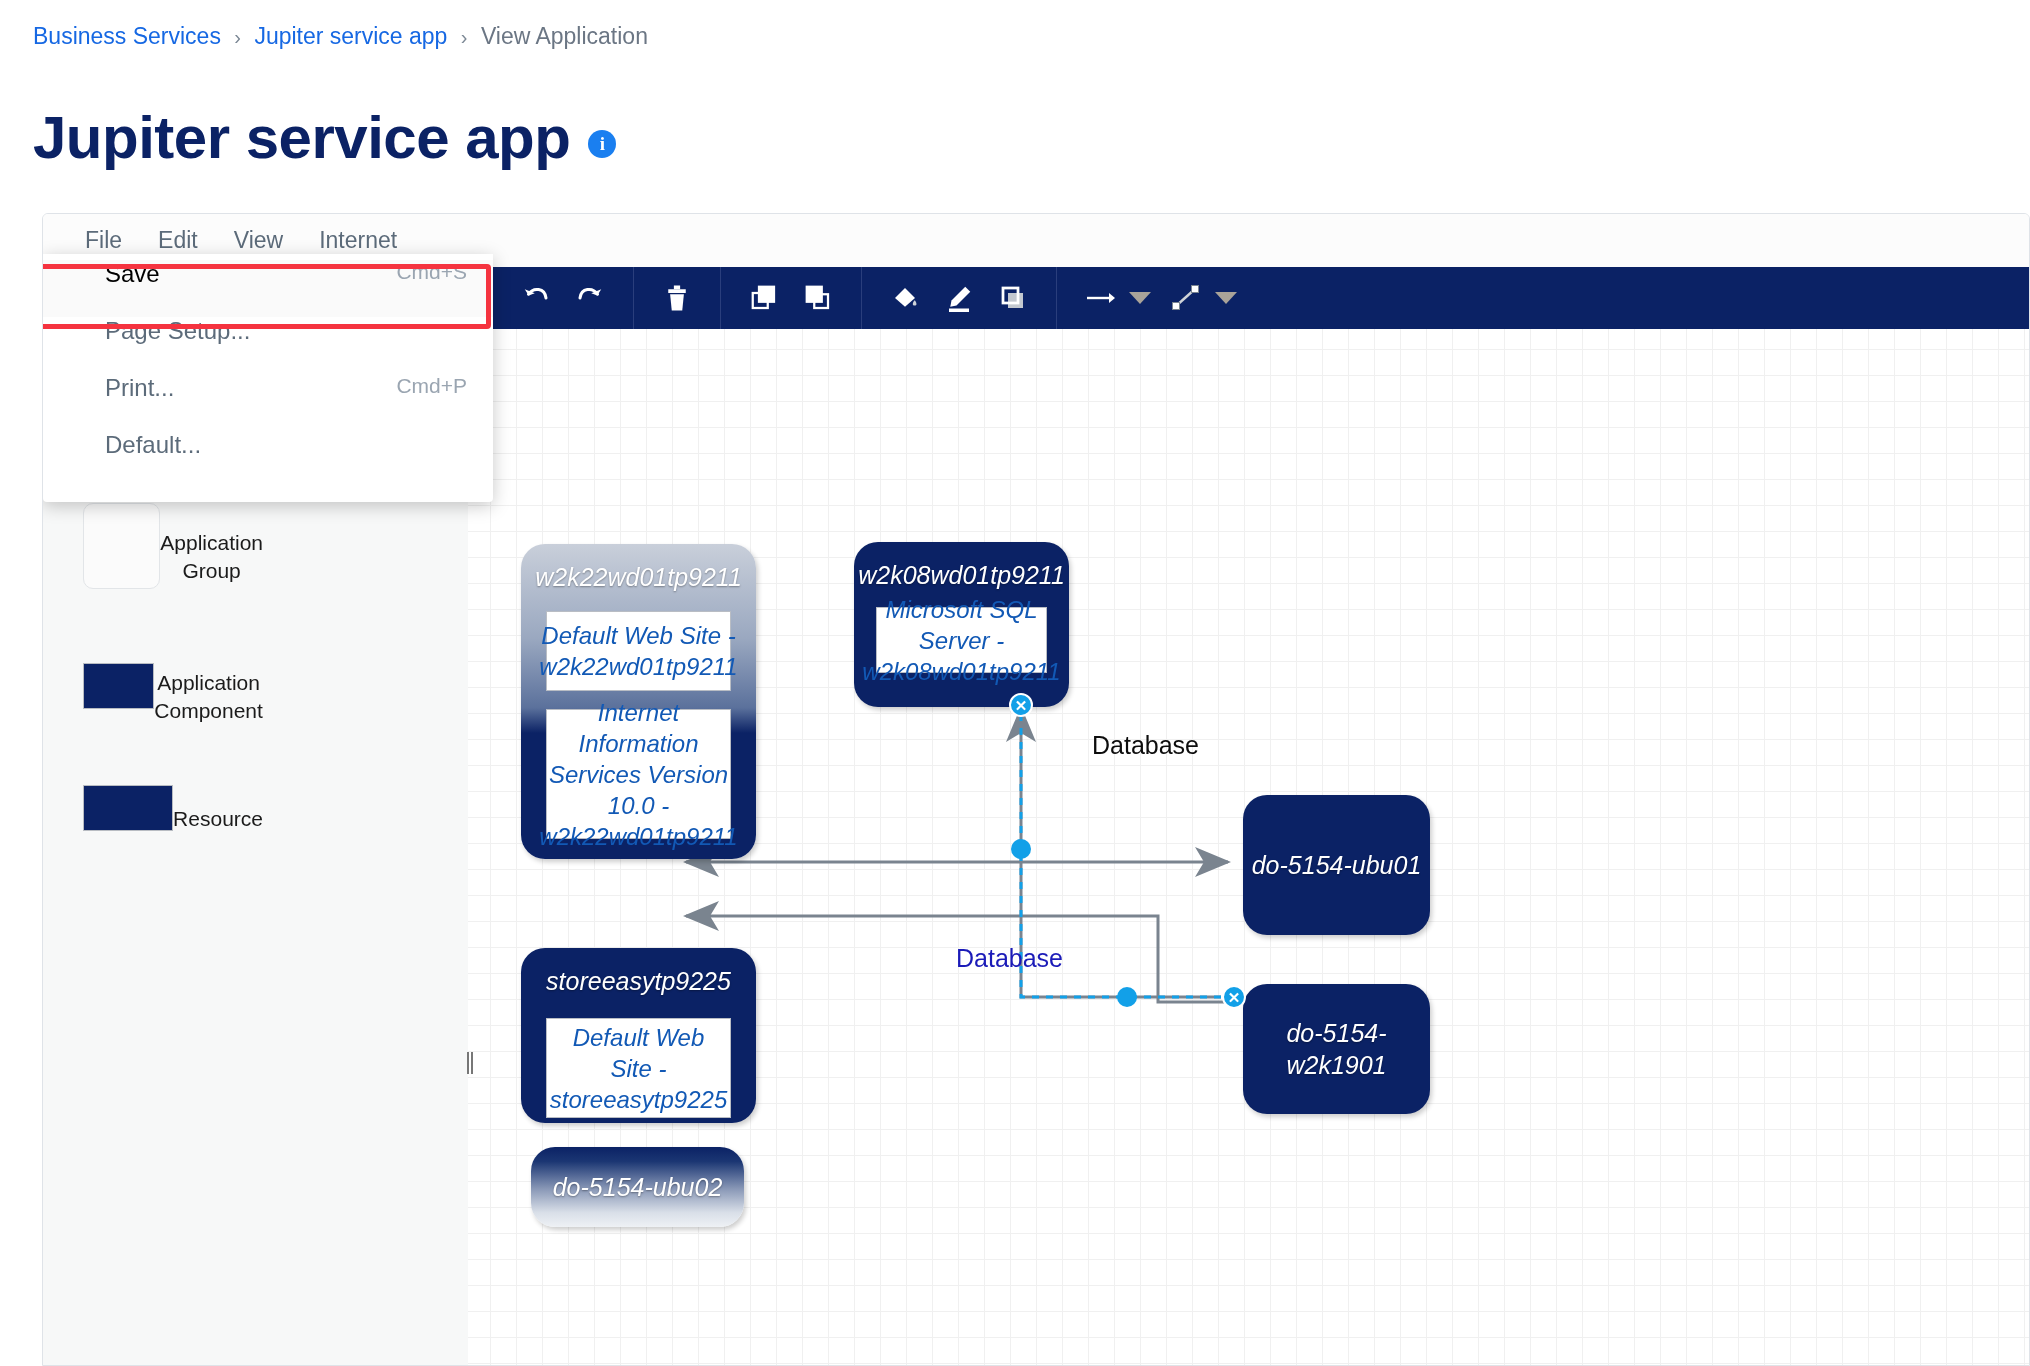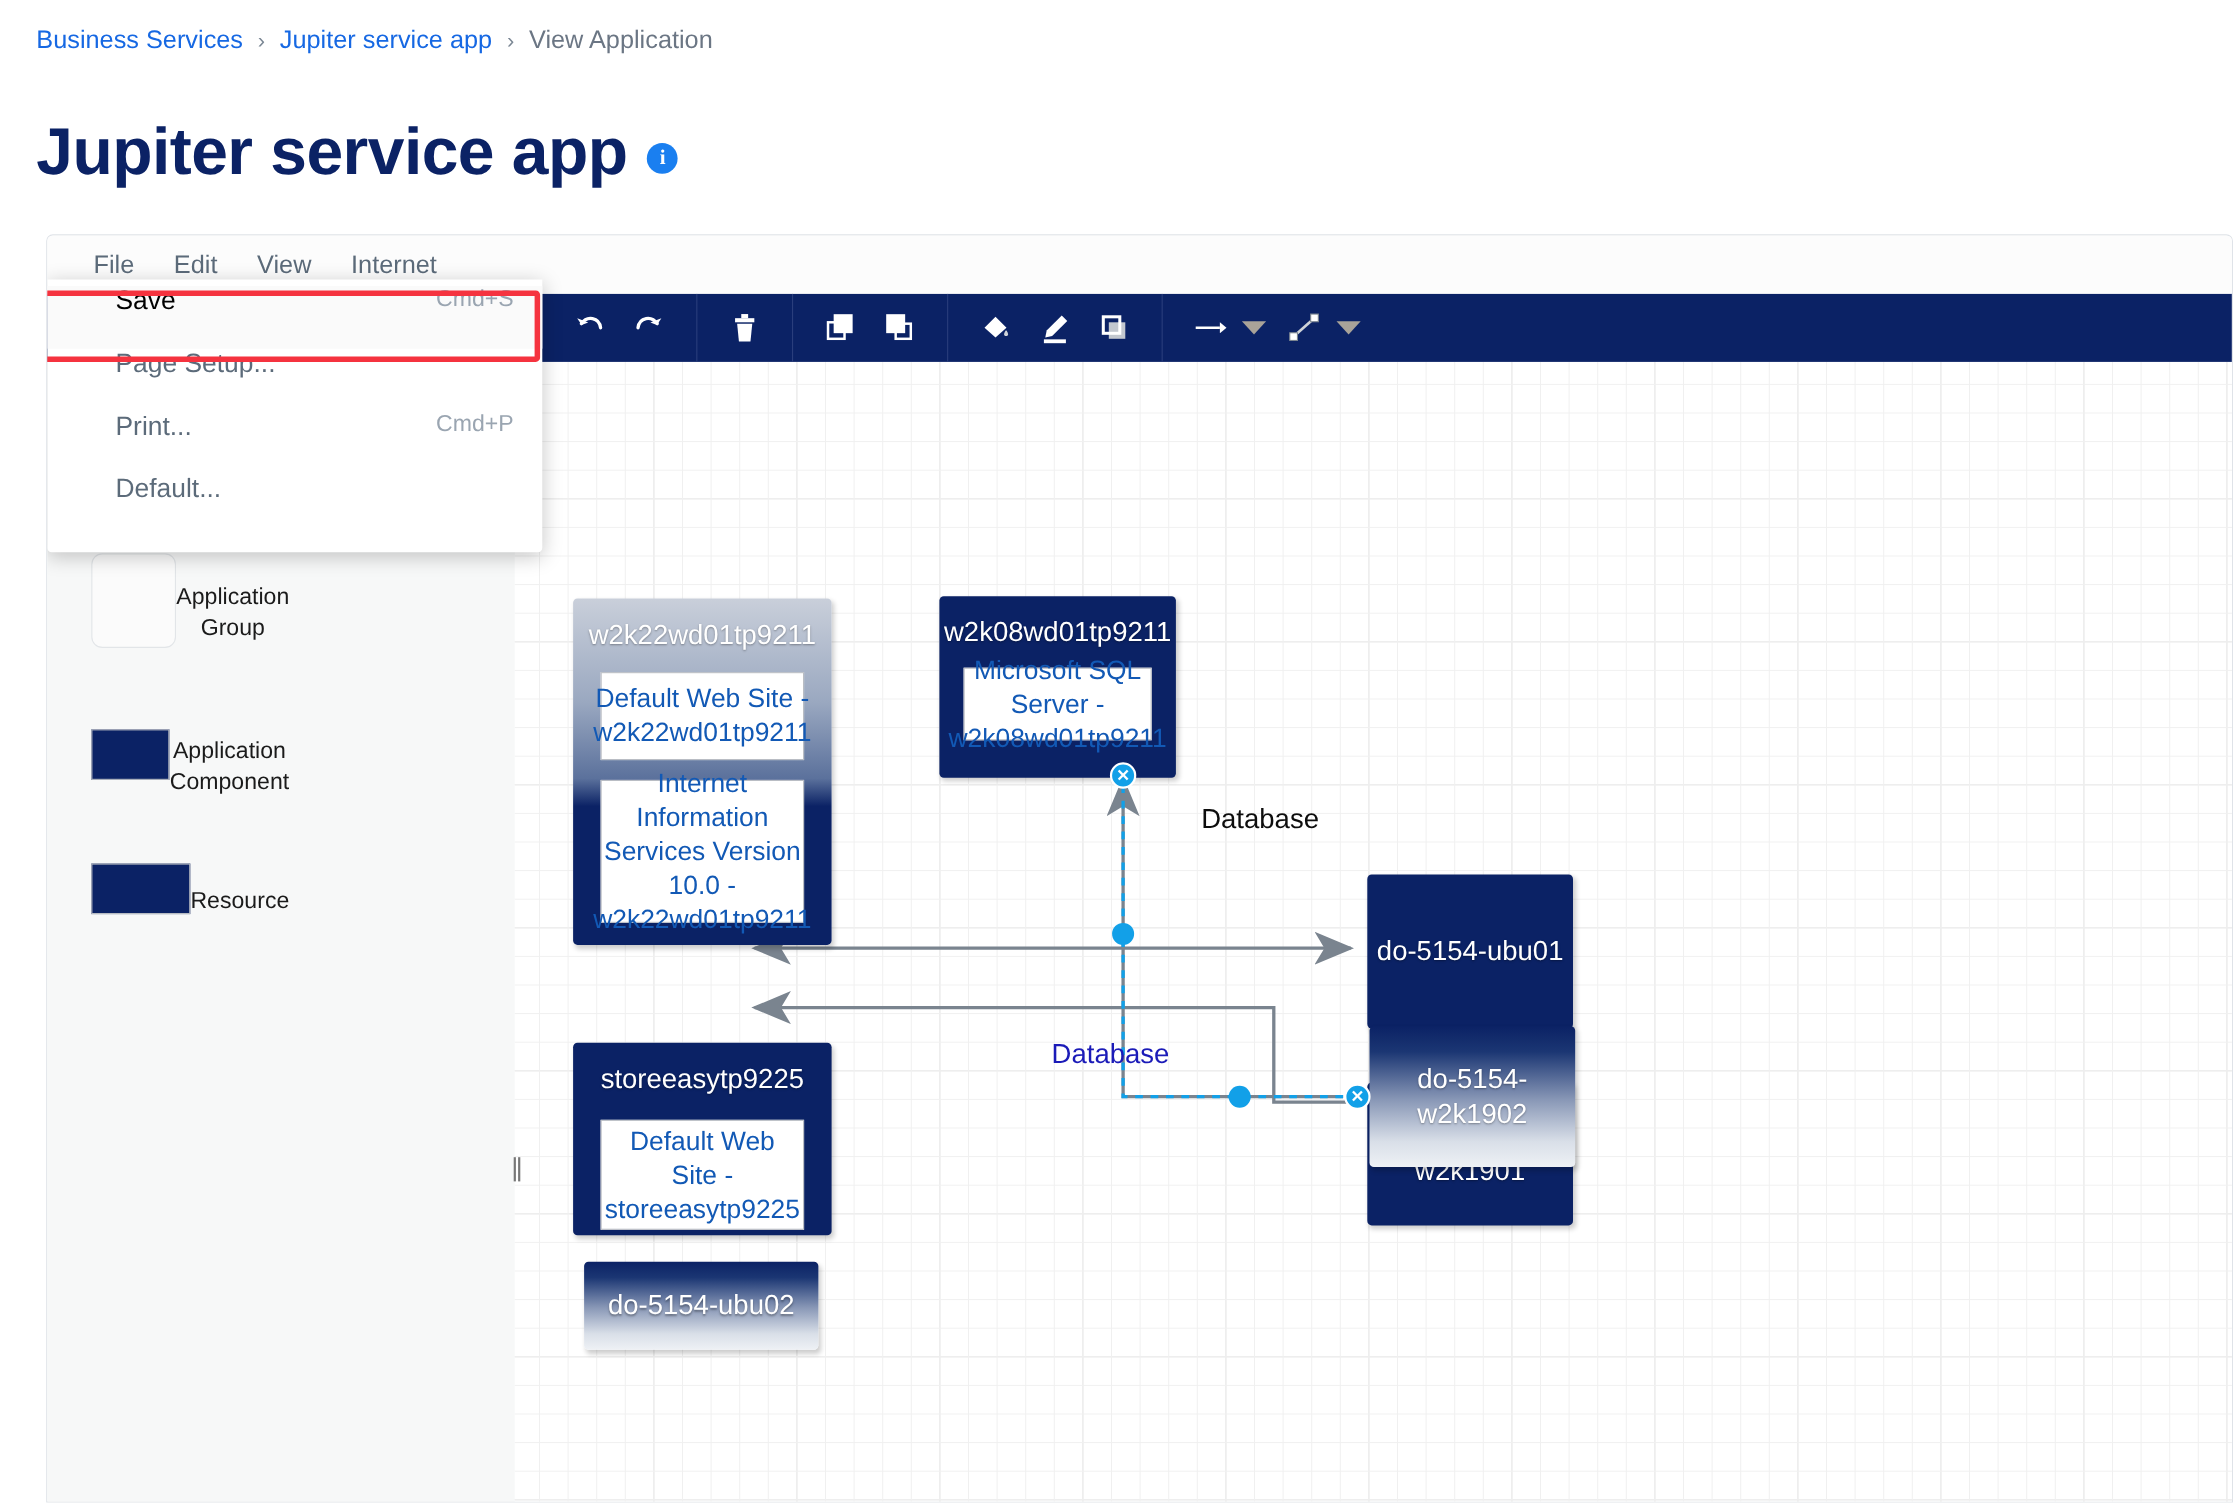--- a/index.html
+++ b/index.html
@@ -174,23 +174,24 @@
       linear-gradient(to bottom, #e0e0e0 1px, transparent 1px);
     background-size: 26px 26px, 26px 26px, 130px 130px, 130px 130px;
     background-position: -4px -6px, -4px -6px, -4px -6px, -4px -6px;
     overflow: hidden;
   }
   .canvas-svg { position:absolute; left:0; top:0; width:100%; height:100%; }
 
   
   .node {
     position: absolute;
-    border-radius: 4px;
+    border-radius: 24px;
     box-shadow: 2px 3px 5px rgba(0,0,0,0.20);
     cursor: pointer;
+    font-style: italic;
   }
   .node.solid { background: #0b2265; }
   .node.grad-down {
     background: linear-gradient(to bottom, #c9cfda 0%, #9aa8c0 30%, #5b719c 52%, #0b2265 60%, #0b2265 100%);
   }
   .node.grad-up {
     background: linear-gradient(to bottom, #0b2265 0%, #1b3673 18%, #8897b6 52%, #d9dfe8 82%, #eef1f5 100%);
   }
   .node-title {
     position: absolute; left: 0; right: 0; top: 17px;
@@ -425,23 +426,20 @@
     </div>
 
     <div class="node solid" style="left:775px; top:466px; width:187px; height:140px;">
       <div class="node-title centered">do-5154-ubu01</div>
     </div>
 
     <div class="node solid" style="left:775px; top:655px; width:187px; height:130px;">
       <div class="node-title centered">do-5154-w2k1901</div>
     </div>
 
-    <div class="node grad-up" style="left:777px; top:603px; width:187px; height:128px; top:604px;">
-      <div class="node-title centered">do-5154-w2k1902</div>
-    </div>
 
     <div class="node grad-up" style="left:63px; top:818px; width:213px; height:80px;">
       <div class="node-title centered">do-5154-ubu02</div>
     </div>
 
     <div class="edge-label plain" style="left:624px; top:402px;">Database</div>
     <div class="edge-label selected" style="left:488px; top:615px;">Database</div>
 
     <div class="handle-x" style="left:541px; top:364px;">✕</div>
     <div class="handle-dot" style="left:543px; top:510px;"></div>

